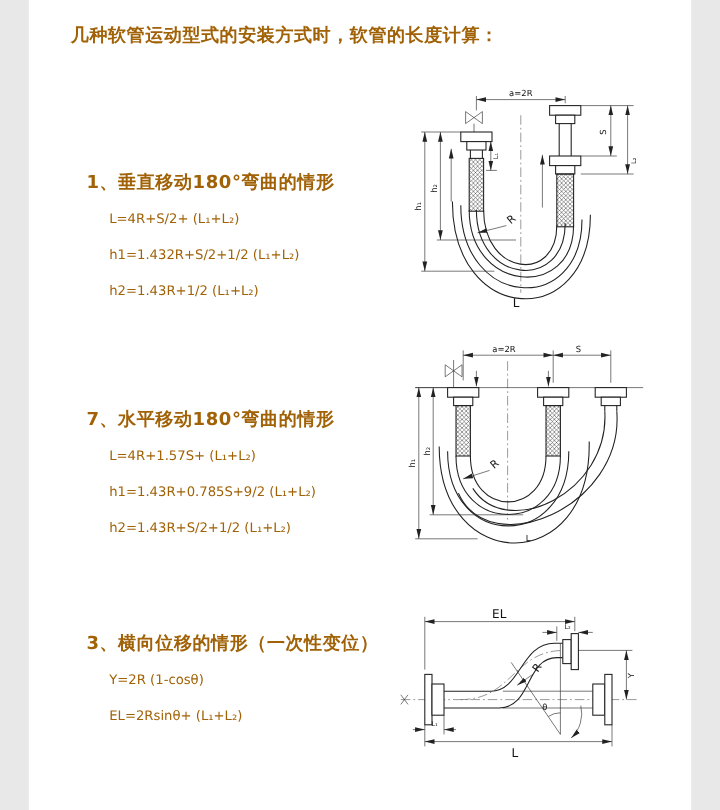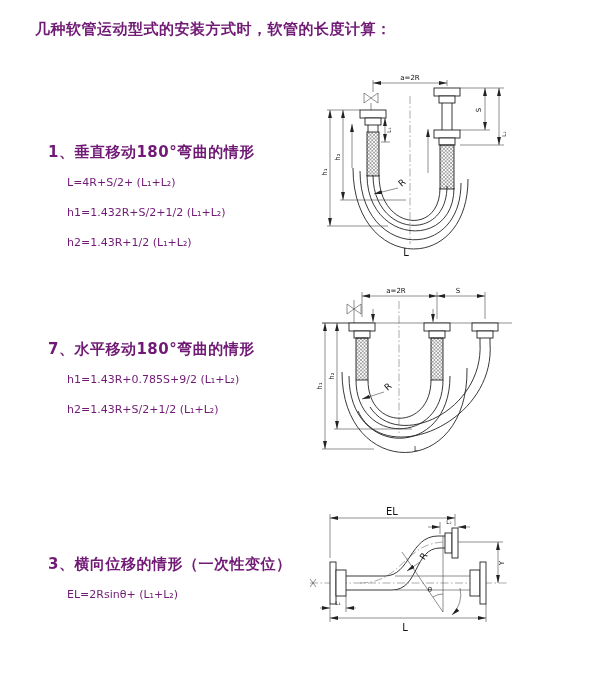--- a/index.html
+++ b/index.html
@@ -1,18 +1,18 @@
 <!DOCTYPE html>
 <html><head>
 <meta charset="utf-8">
 <style>
   html,body{margin:0;padding:0;background:#e8e8e8;}
   .page{
-    position:relative;width:600px;height:675px;background:#ffffff;
-    font-family:"DejaVu Sans","Liberation Sans",sans-serif;color:#701a75;
+    position:relative;width:552px;height:675px;background:#ffffff;
+    font-family:"DejaVu Sans","Liberation Sans",sans-serif;color:#a16207;
     overflow:hidden;margin:0 auto;
   }
   .title{
     position:absolute;left:35px;top:20px;font-size:15px;font-weight:700;
     letter-spacing:0.5px;white-space:nowrap;
   }
   .sec{position:absolute;left:48px;width:300px;margin-top:39px;}
   .sec-h{font-size:15px;font-weight:700;letter-spacing:0.5px;white-space:nowrap;}
   .formula{font-size:11px;margin-left:19px;margin-top:12px;line-height:18px;white-space:nowrap;}
   svg.diag{position:absolute;}
@@ -34,26 +34,28 @@
 
   <div class="sec" style="top:104px">
     <div class="sec-h">1、垂直移动180°弯曲的情形</div>
     <div class="formula">L=4R+S/2+ (L₁+L₂)</div>
     <div class="formula">h1=1.432R+S/2+1/2 (L₁+L₂)</div>
     <div class="formula">h2=1.43R+1/2 (L₁+L₂)</div>
   </div>
 
   <div class="sec" style="top:301px">
     <div class="sec-h">7、水平移动180°弯曲的情形</div>
+    <div class="formula">L=4R+1.57S+ (L₁+L₂)</div>
     <div class="formula">h1=1.43R+0.785S+9/2 (L₁+L₂)</div>
     <div class="formula">h2=1.43R+S/2+1/2 (L₁+L₂)</div>
   </div>
 
-  <div class="sec" style="top:516px">
+  <div class="sec" style="top:488px">
     <div class="sec-h">3、横向位移的情形（一次性变位）</div>
+    <div class="formula">Y=2R (1-cosθ)</div>
     <div class="formula">EL=2Rsinθ+ (L₁+L₂)</div>
   </div>
 
   <svg class="diag" style="left:318px;top:72px" width="262" height="190" viewBox="0 0 262 190">
     <defs>
       <marker id="a1" viewBox="0 0 10 6" refX="9" refY="3" markerWidth="9" markerHeight="6" orient="auto-start-reverse" markerUnits="userSpaceOnUse">
         <path d="M0,0.8 L9,3 L0,5.2 Z" fill="#222"></path>
       </marker>
       <pattern id="h1" width="3.5" height="3.5" patternUnits="userSpaceOnUse">
         <path d="M0,3.5 L3.5,0 M0,0 L3.5,3.5" stroke="#444" stroke-width="0.45"></path>

